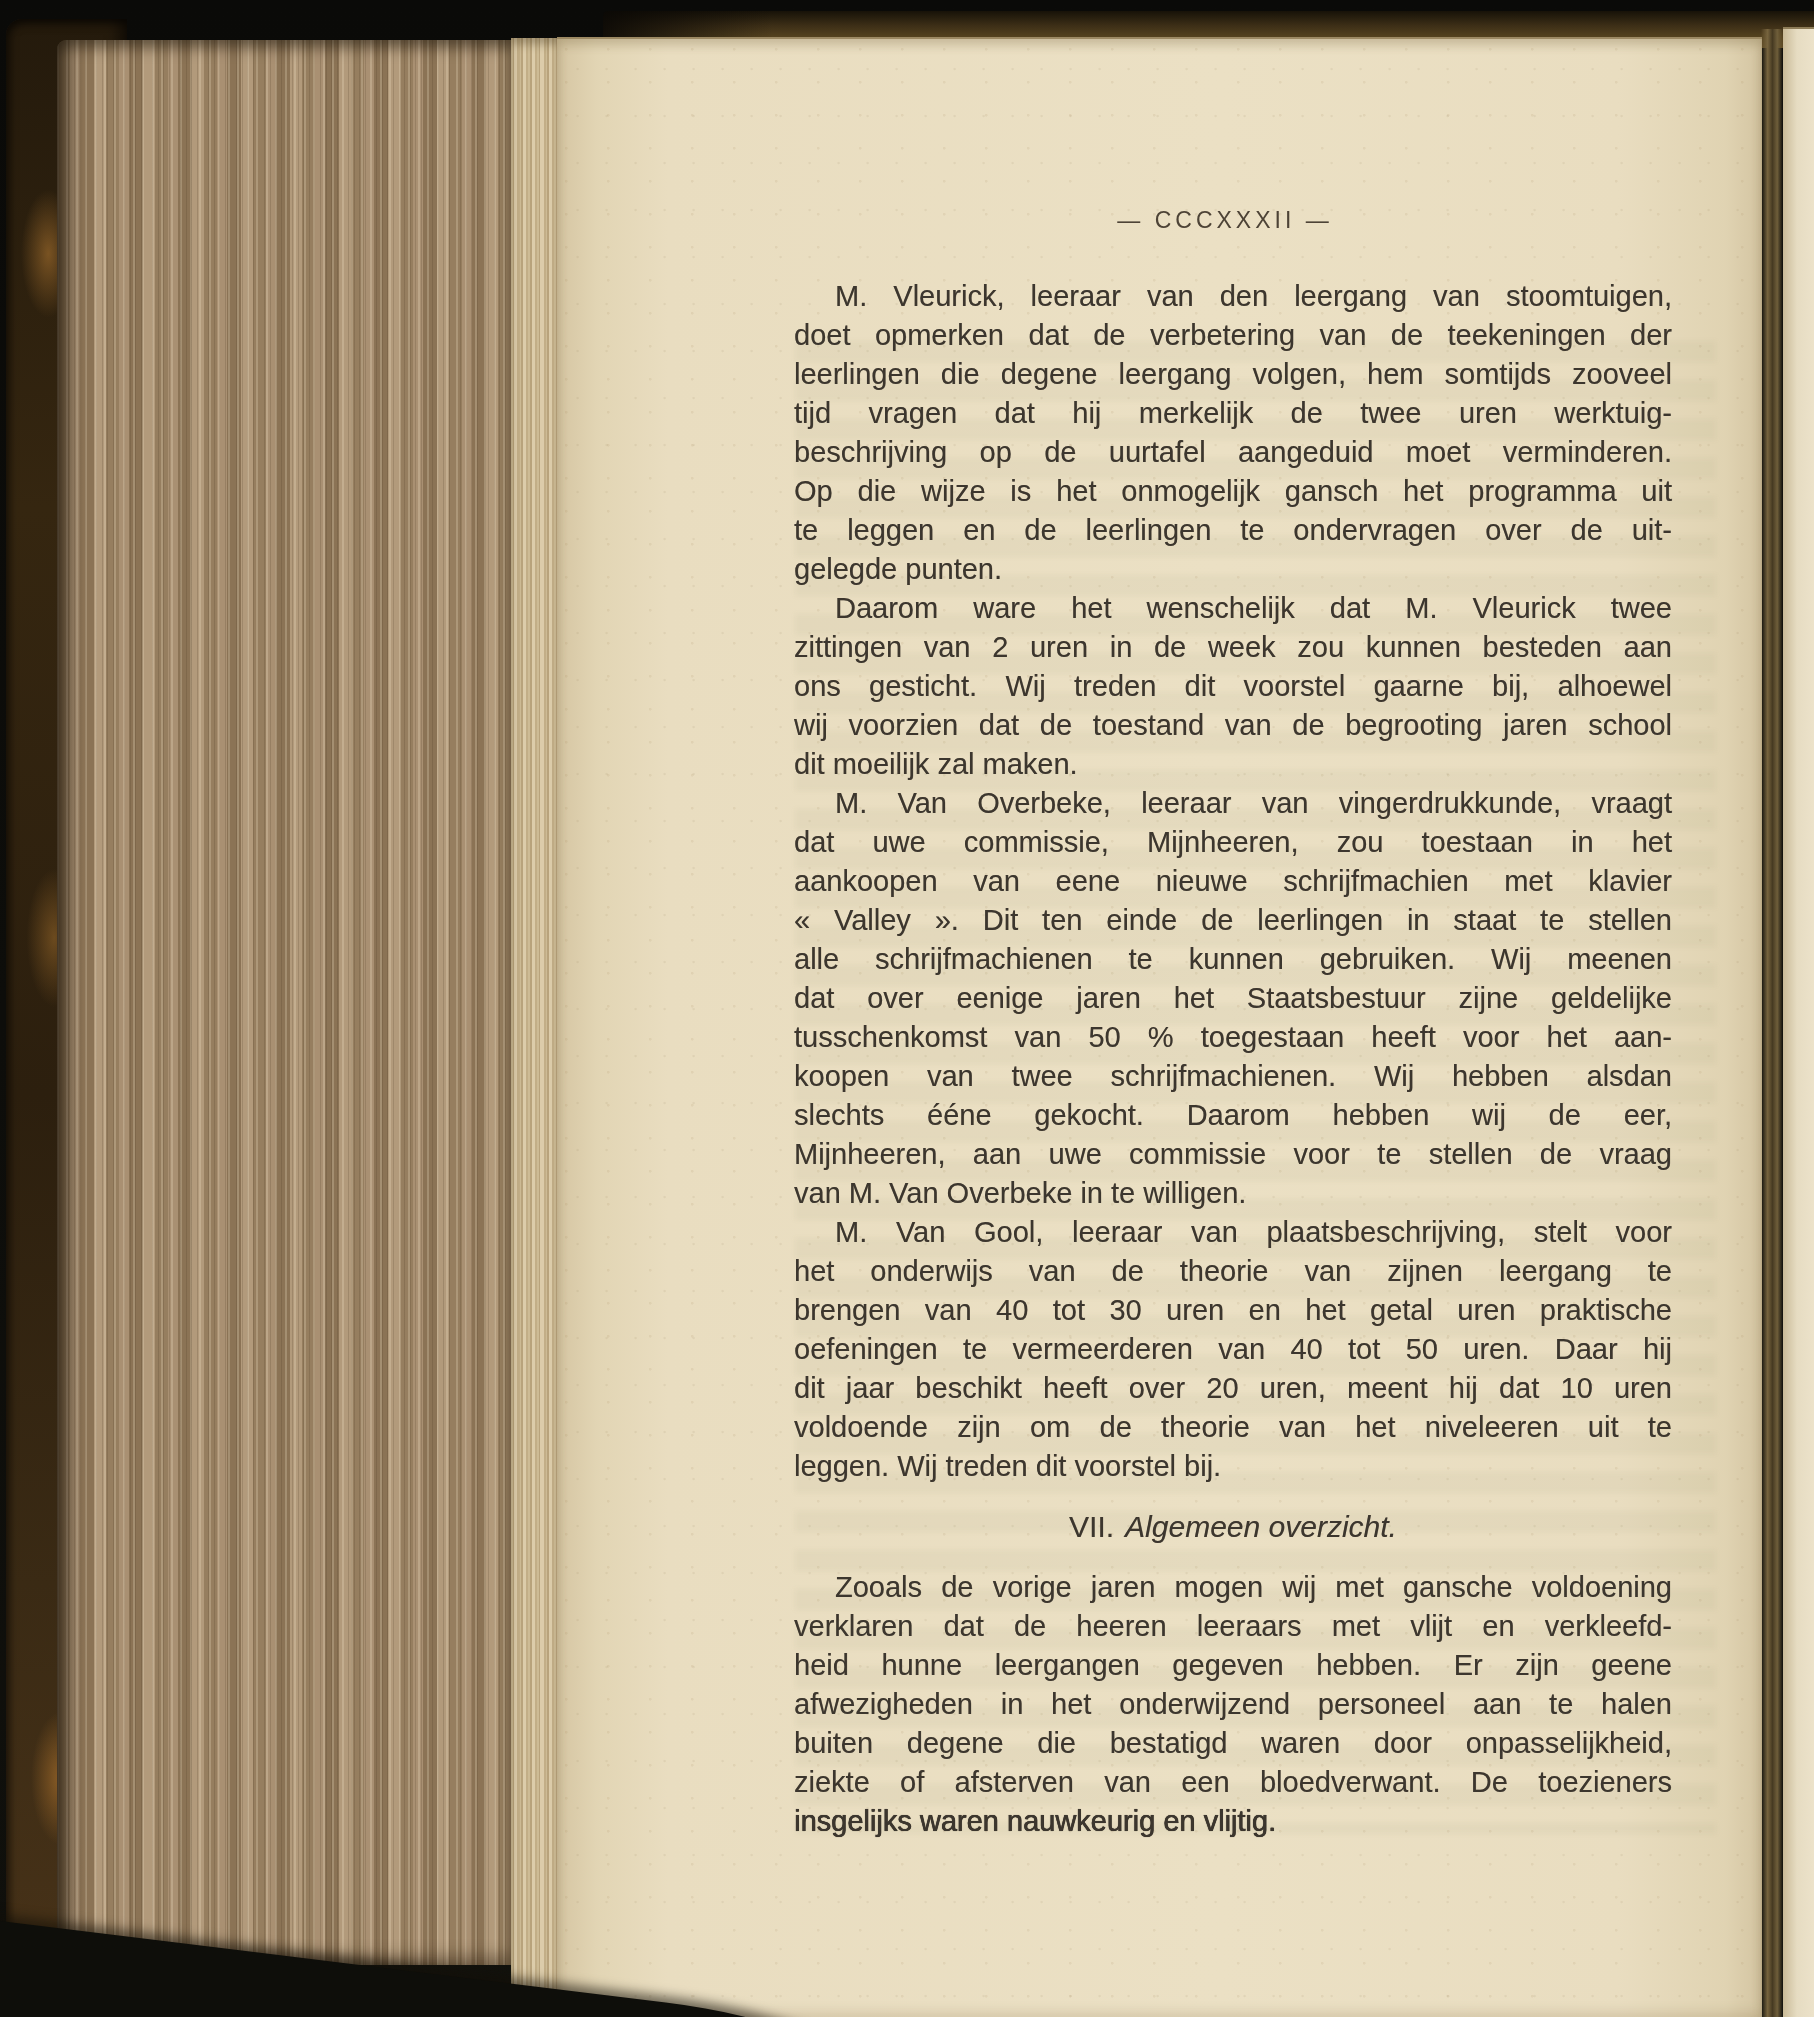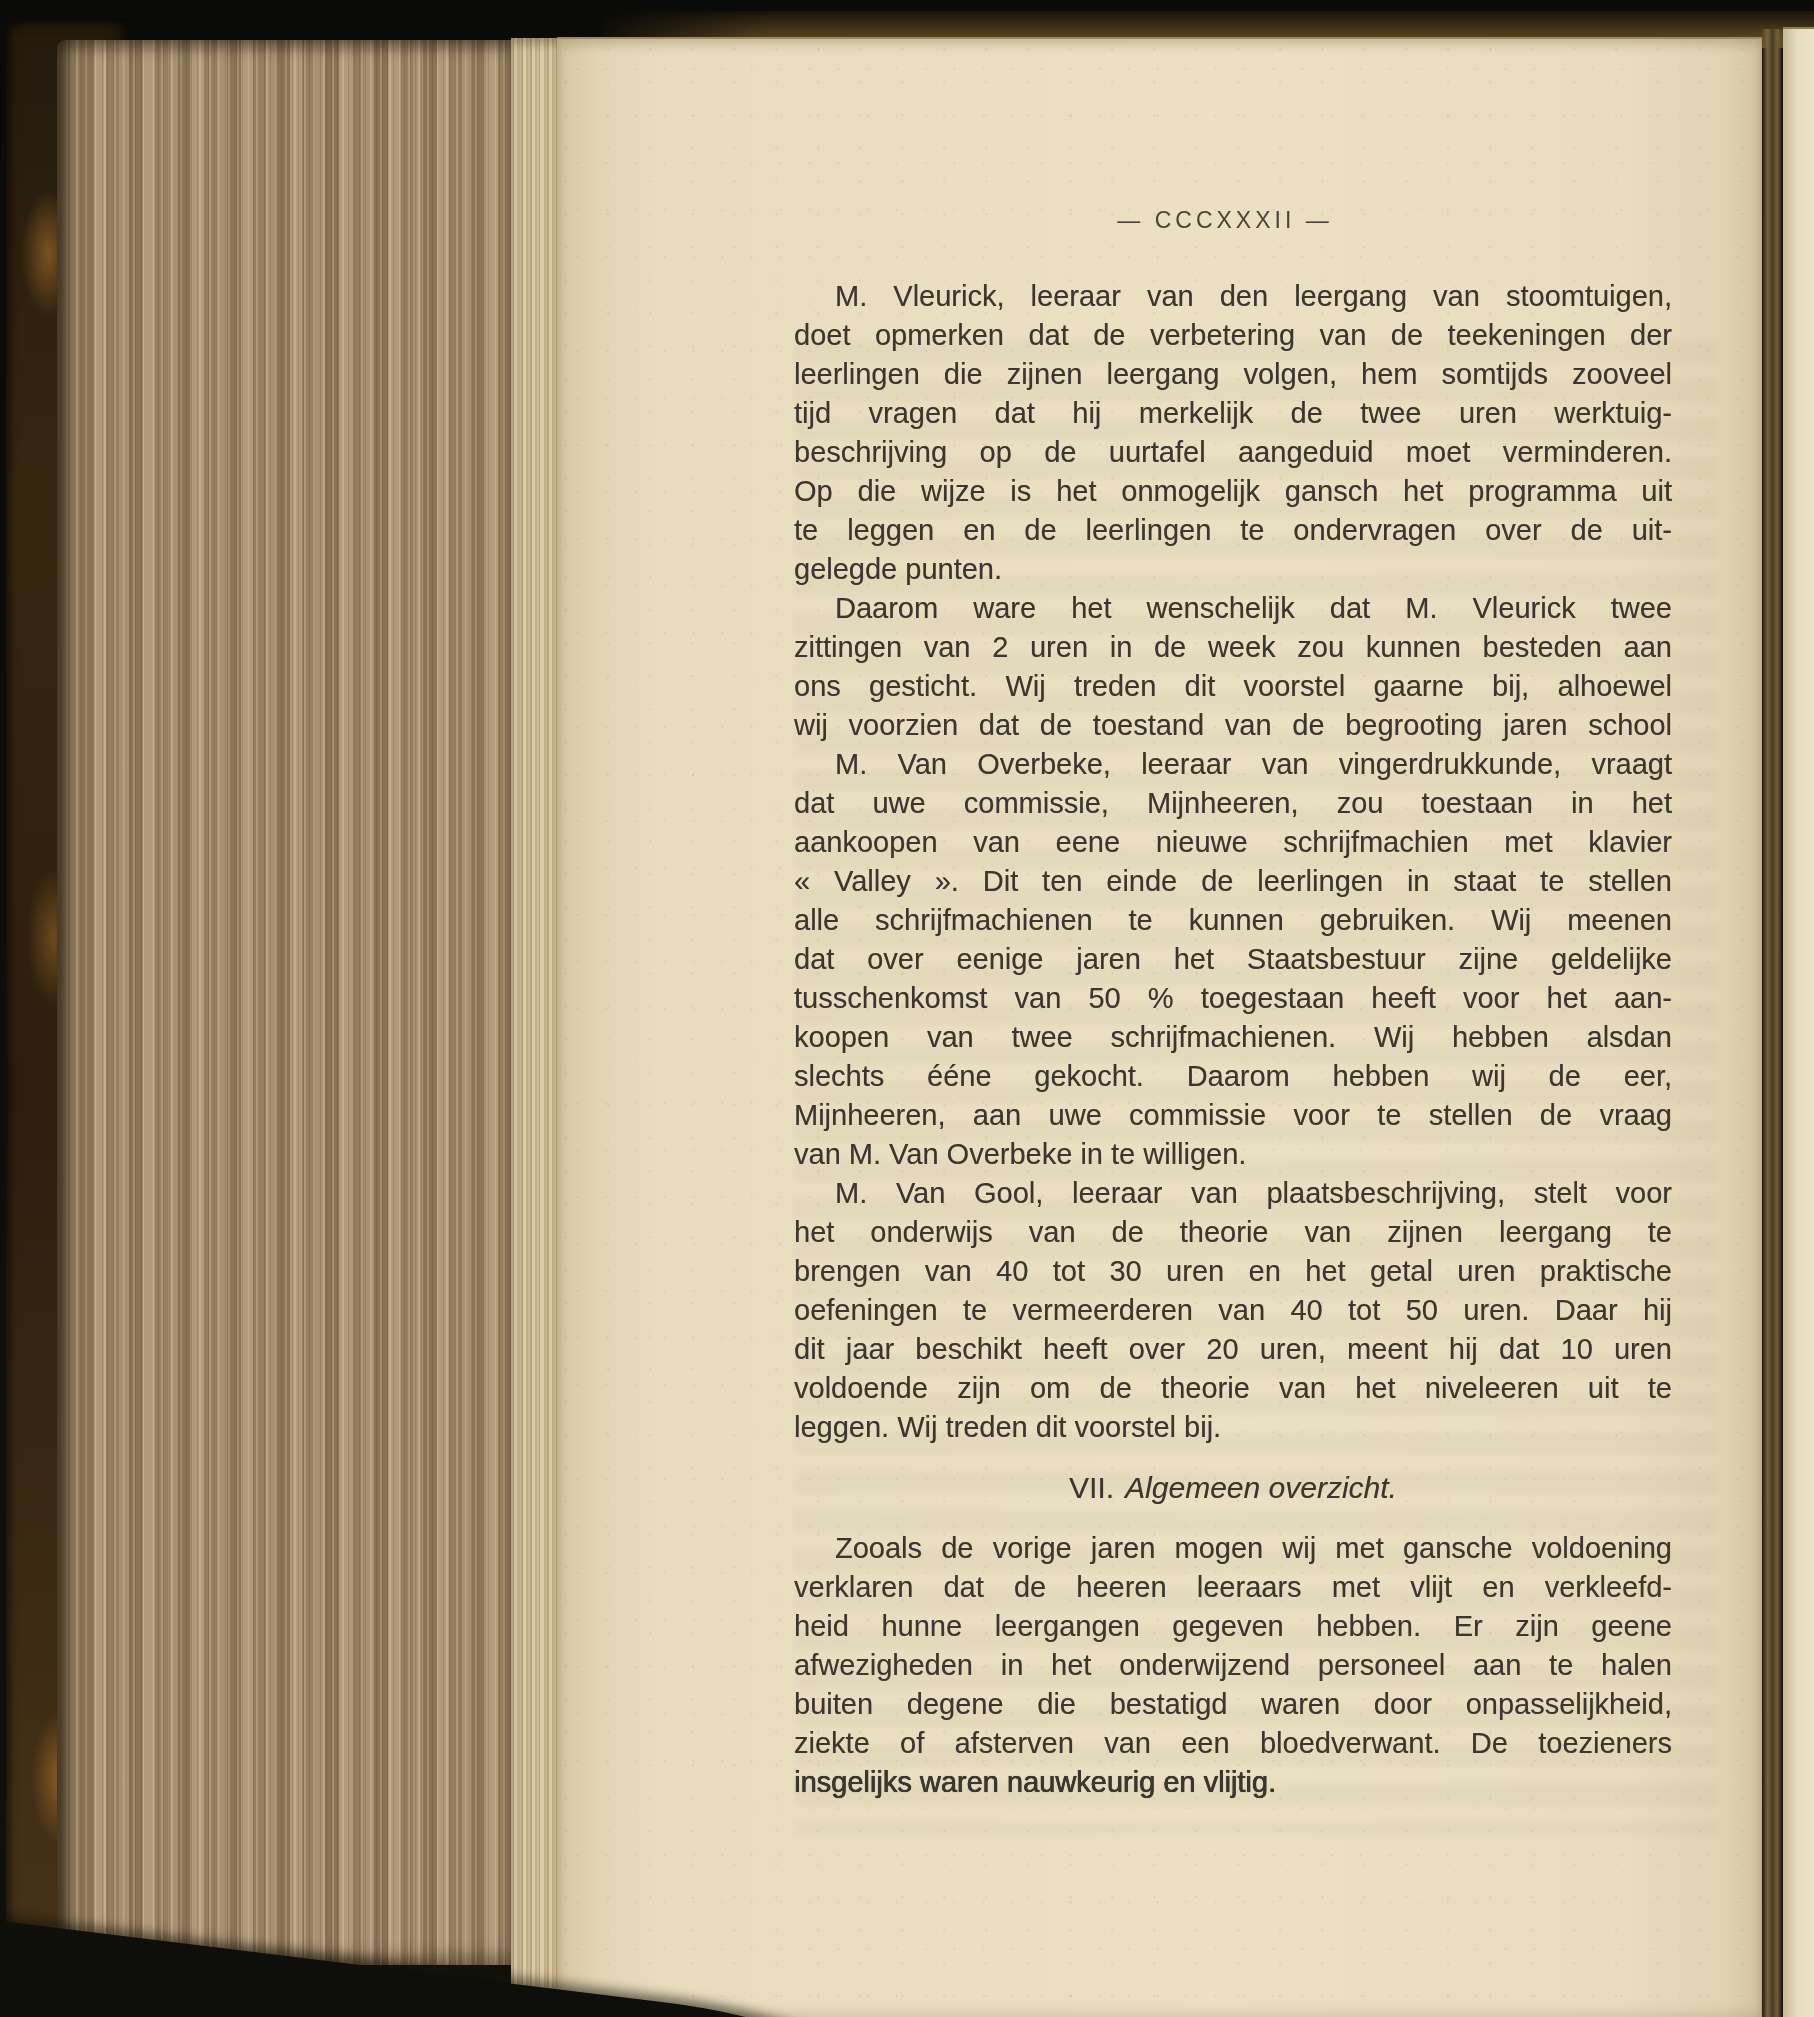--- a/index.html
+++ b/index.html
@@ -132,33 +132,34 @@
   <div class="page">
     <div class="bleed"></div>
 
     <div class="page-header">— CCCXXXII —</div>
 
     <div class="body-col">
 
       <div class="para">
         <div class="ln para-first">M. Vleurick, leeraar van den leergang van stoomtuigen,</div>
         <div class="ln">doet opmerken dat de verbetering van de teekeningen der</div>
-        <div class="ln">leerlingen die zijnen leergang volgen, hem somtijds zooveel</div>
+        <div class="ln">leerlingen die degene leergang volgen, hem somtijds zooveel</div>
         <div class="ln">tijd vragen dat hij merkelijk de twee uren werktuig-</div>
         <div class="ln">beschrijving op de uurtafel aangeduid moet verminderen.</div>
         <div class="ln">Op die wijze is het onmogelijk gansch het programma uit</div>
         <div class="ln">te leggen en de leerlingen te ondervragen over de uit-</div>
         <div class="ln para-last">gelegde punten.</div>
       </div>
 
       <div class="para">
         <div class="ln para-first">Daarom ware het wenschelijk dat M. Vleurick twee</div>
         <div class="ln">zittingen van 2 uren in de week zou kunnen besteden aan</div>
         <div class="ln">ons gesticht. Wij treden dit voorstel gaarne bij, alhoewel</div>
         <div class="ln">wij voorzien dat de toestand van de begrooting jaren school</div>
+        <div class="ln para-last">dit moeilijk zal maken.</div>
       </div>
 
       <div class="para">
         <div class="ln para-first">M. Van Overbeke, leeraar van vingerdrukkunde, vraagt</div>
         <div class="ln">dat uwe commissie, Mijnheeren, zou toestaan in het</div>
         <div class="ln">aankoopen van eene nieuwe schrijfmachien met klavier</div>
         <div class="ln">« Valley ». Dit ten einde de leerlingen in staat te stellen</div>
         <div class="ln">alle schrijfmachienen te kunnen gebruiken. Wij meenen</div>
         <div class="ln">dat over eenige jaren het Staatsbestuur zijne geldelijke</div>
         <div class="ln">tusschenkomst van 50 % toegestaan heeft voor het aan-</div>

